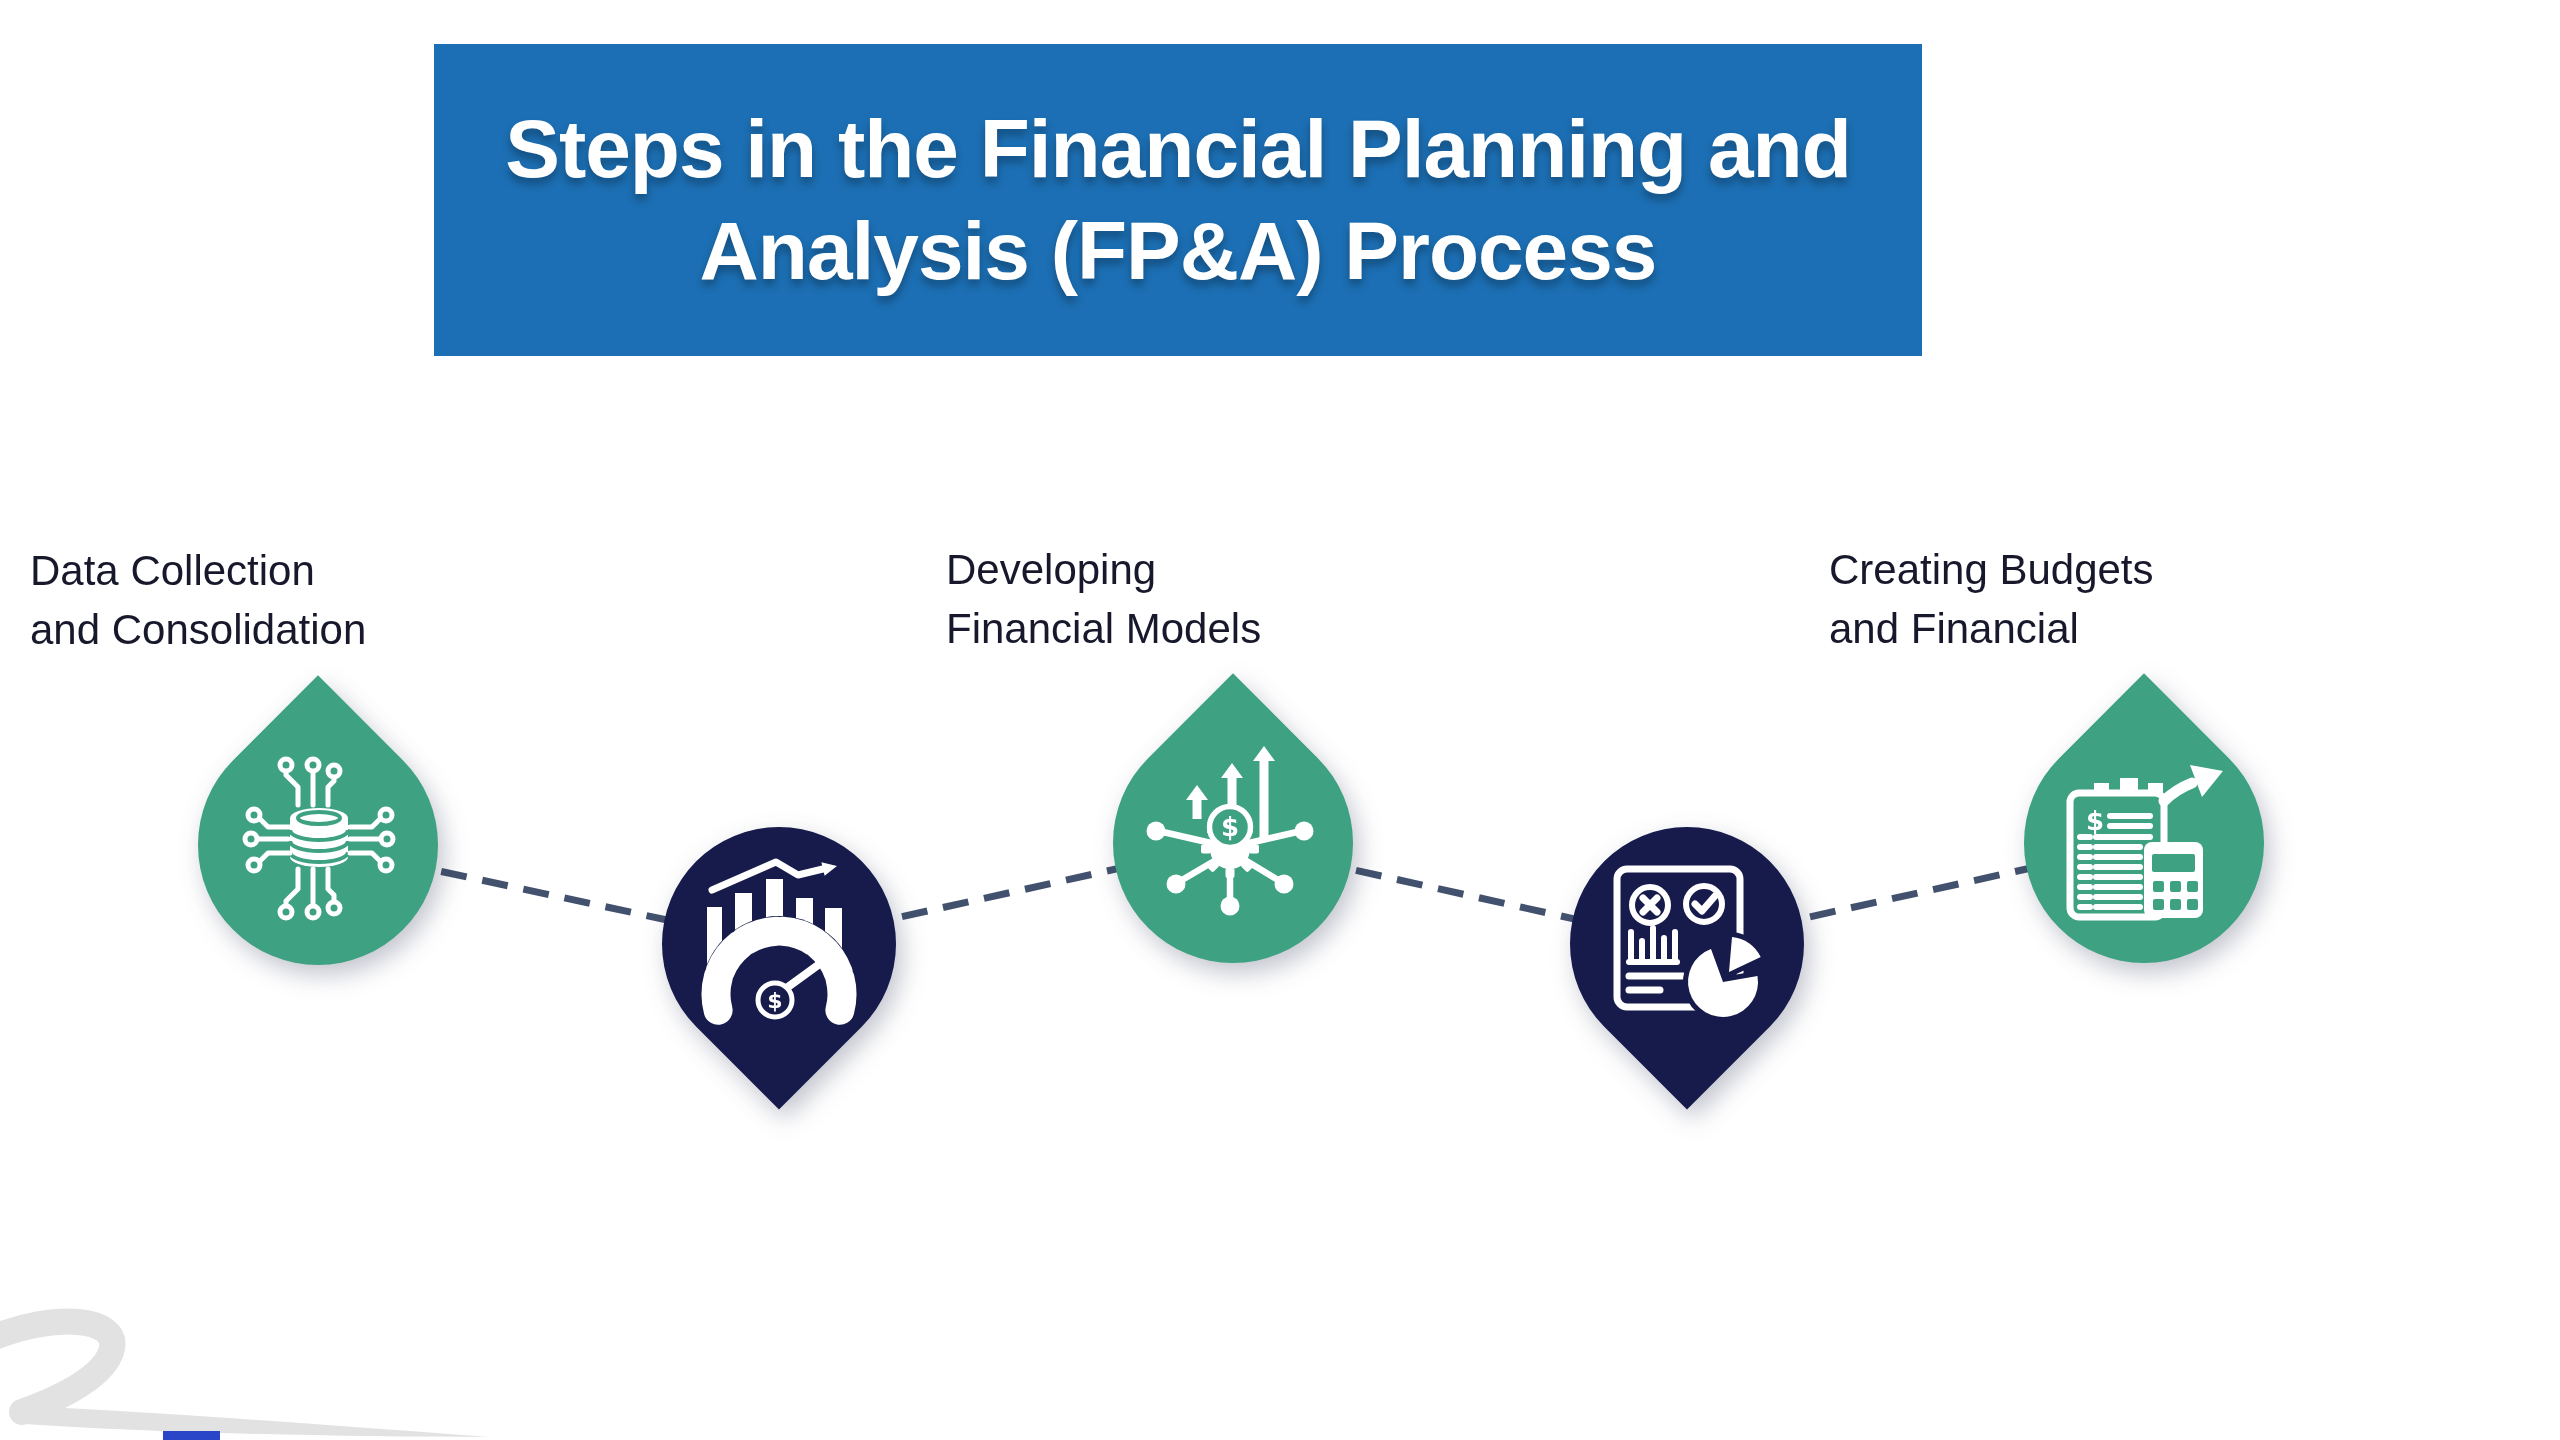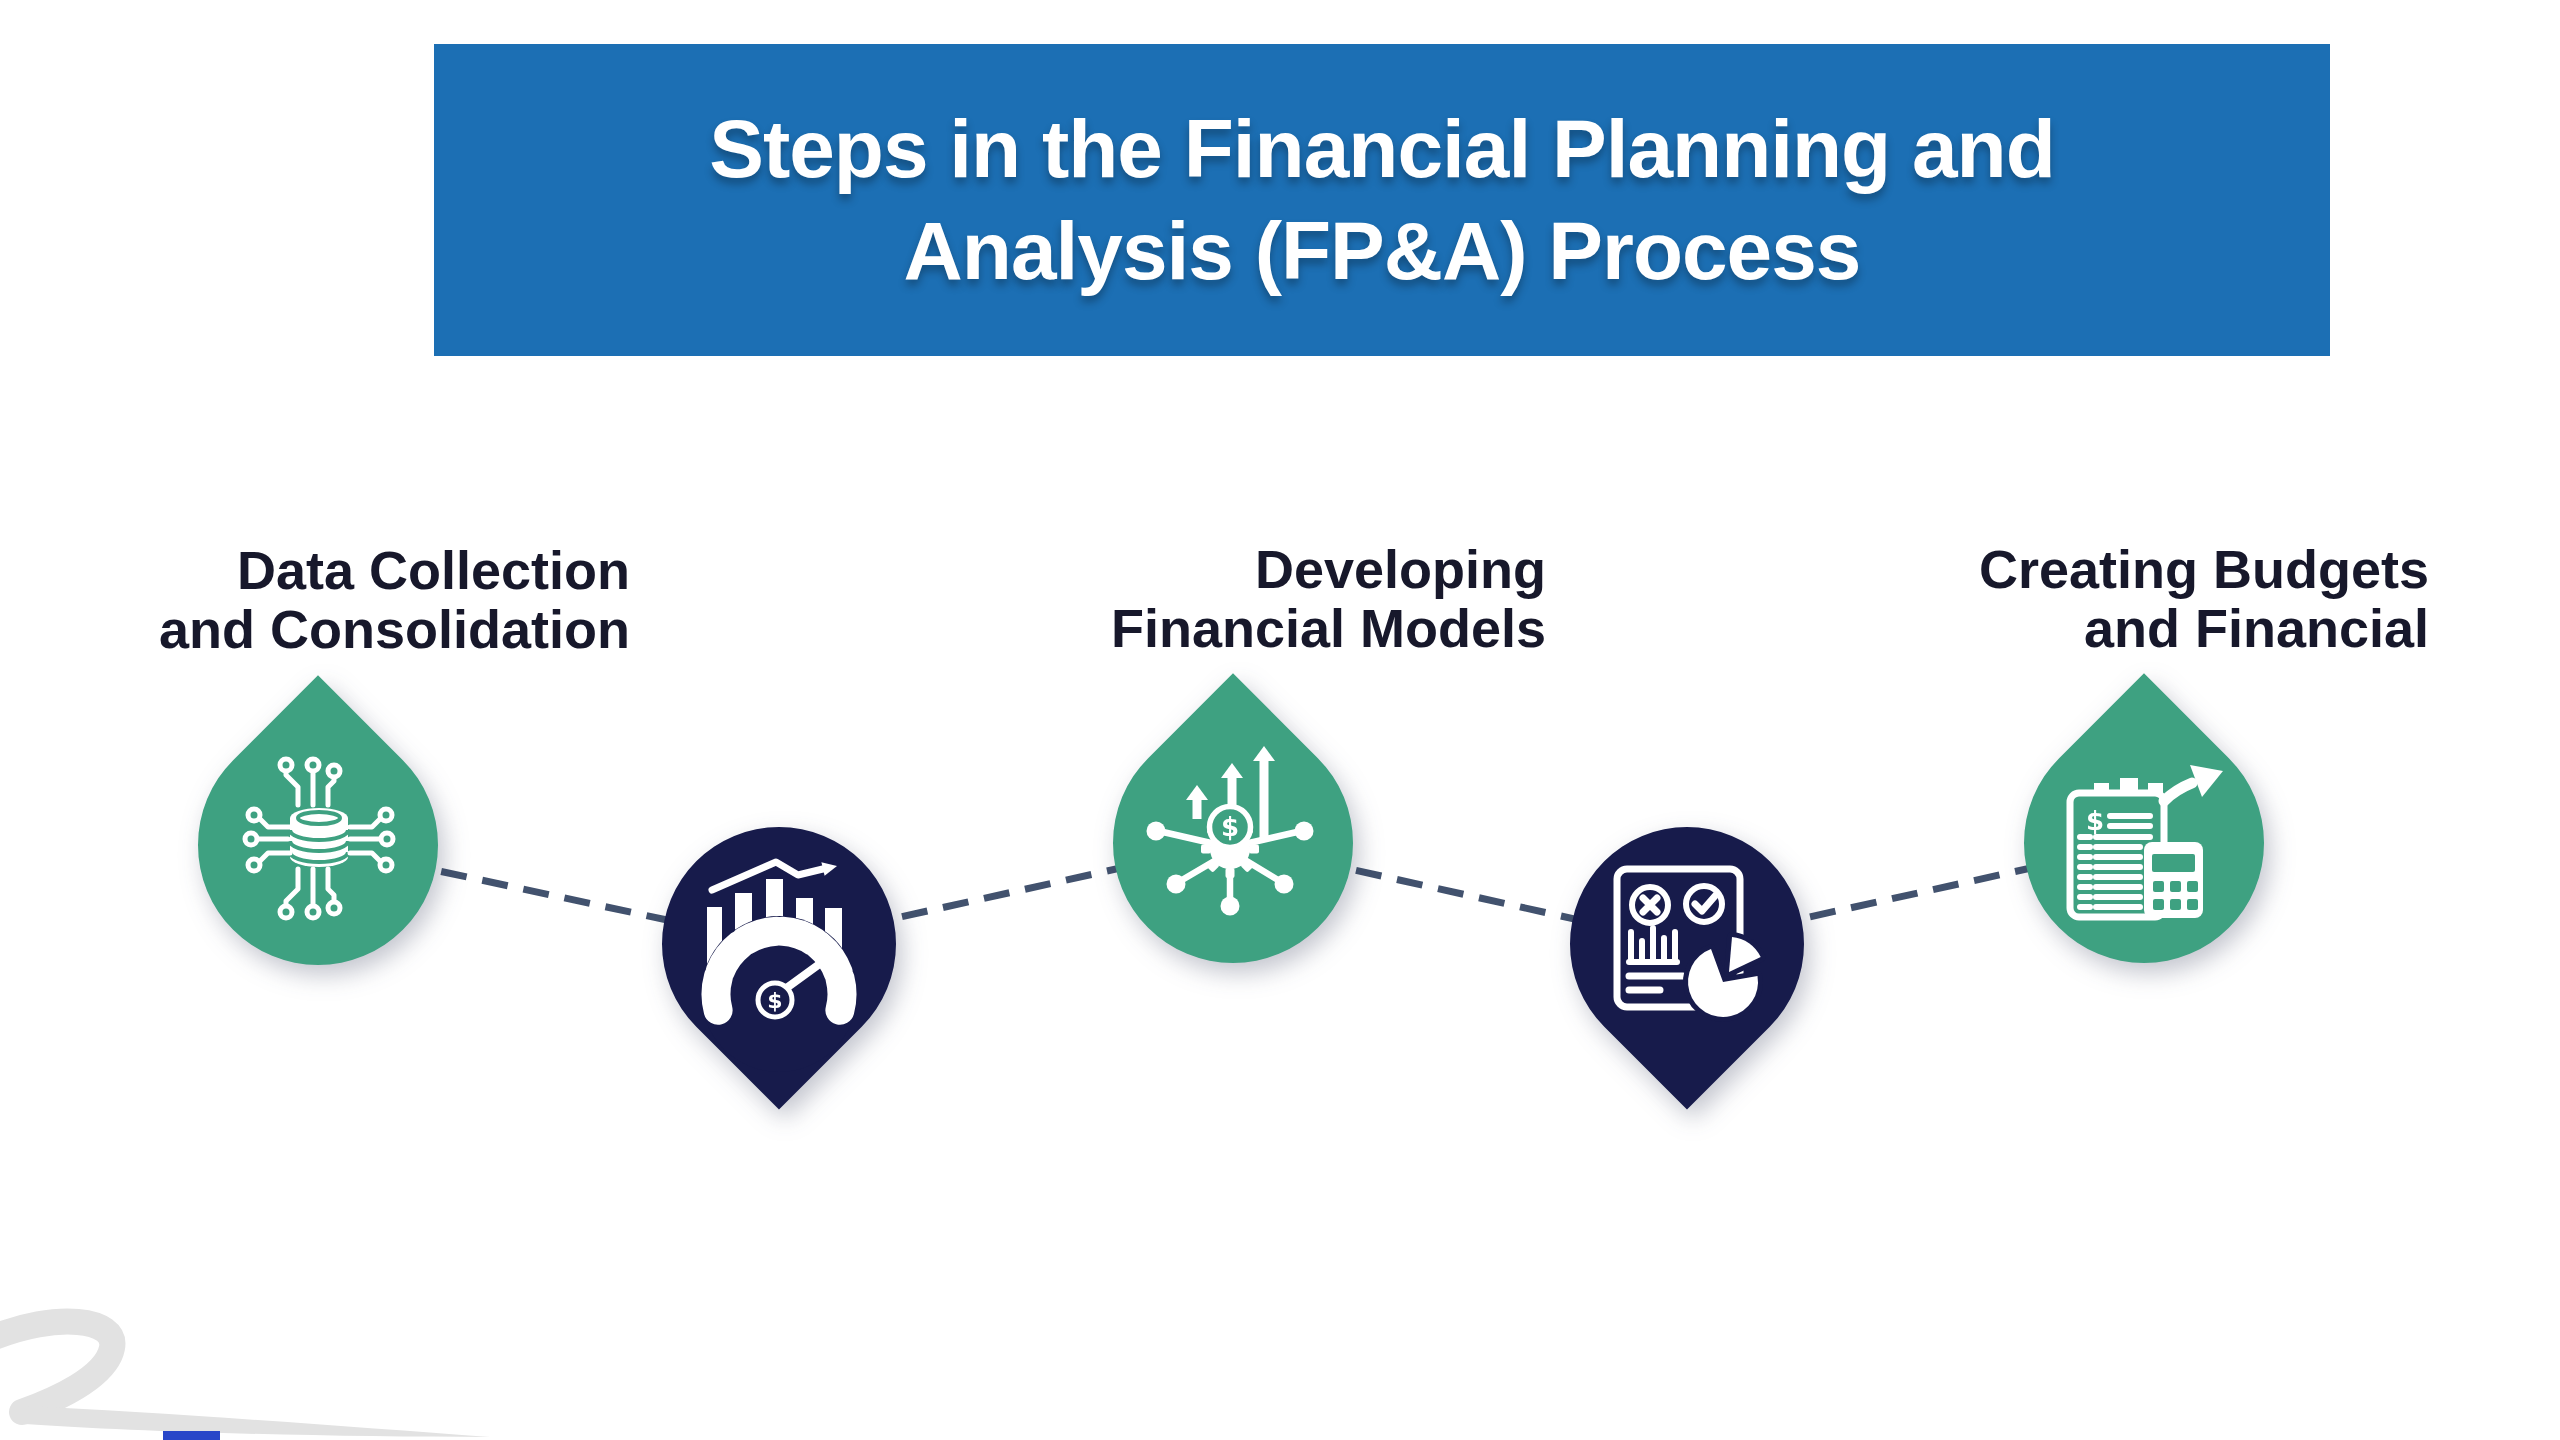--- a/index.html
+++ b/index.html
@@ -1,27 +1,27 @@
 <!DOCTYPE html>
 <html style="--banner_blue: #1C6FB4; --drop_green: #3EA181; --drop_navy: #171B4B; --connector: #42526E; --label_text: #17182B; --title_text: #FFFFFF; --squiggle: #E2E2E2; --icon_white: #FFFFFF; --progress_blue: #2946C8;"><head>
 <meta charset="utf-8">
 <style>
   html,body{margin:0;padding:0;background:#fff;}
   body{width:2560px;height:1440px;overflow:hidden;font-family:"Liberation Sans",sans-serif;position:relative;}
   .canvas{position:absolute;left:0;top:0;width:2560px;height:1440px;background:#ffffff;}
 
-  .banner{position:absolute;left:434px;top:44px;width:1896px;height:312px;background:var(--banner_blue);
+  .banner{position:absolute;left:434px;top:44px;width:1488px;height:312px;background:var(--banner_blue);
           display:flex;flex-direction:column;align-items:center;justify-content:center;}
   .banner .t{color:var(--title_text);font-weight:700;font-size:82px;line-height:102px;letter-spacing:-1px;
              text-align:center;text-shadow:0 6px 9px rgba(0,0,0,.30);}
 
   .overlay{position:absolute;left:0;top:0;z-index:1;}
   .drop{position:absolute;z-index:2;filter:drop-shadow(6px 10px 12px rgba(40,45,80,.28));}
 
-  .step-label{position:absolute;width:600px;text-align:right;font-size:54px;line-height:59px;font-weight:700;
+  .step-label{position:absolute;width:600px;text-align:left;font-size:42px;line-height:59px;font-weight:400;
               color:var(--label_text);z-index:3;}
 
   
   .s{stroke:#fff;fill:none;stroke-linecap:round;stroke-linejoin:round;}
   .f{fill:#fff;}
   .gl{stroke:var(--drop_green);fill:none;}
   .navyfill{fill:var(--drop_navy);}
   .greenfill{fill:var(--drop_green);}
   .dollar{font-family:"DejaVu Sans",sans-serif;font-weight:bold;fill:#fff;text-anchor:middle;}
   .dash{stroke:var(--connector);stroke-width:7;stroke-dasharray:26 16;fill:none;}

